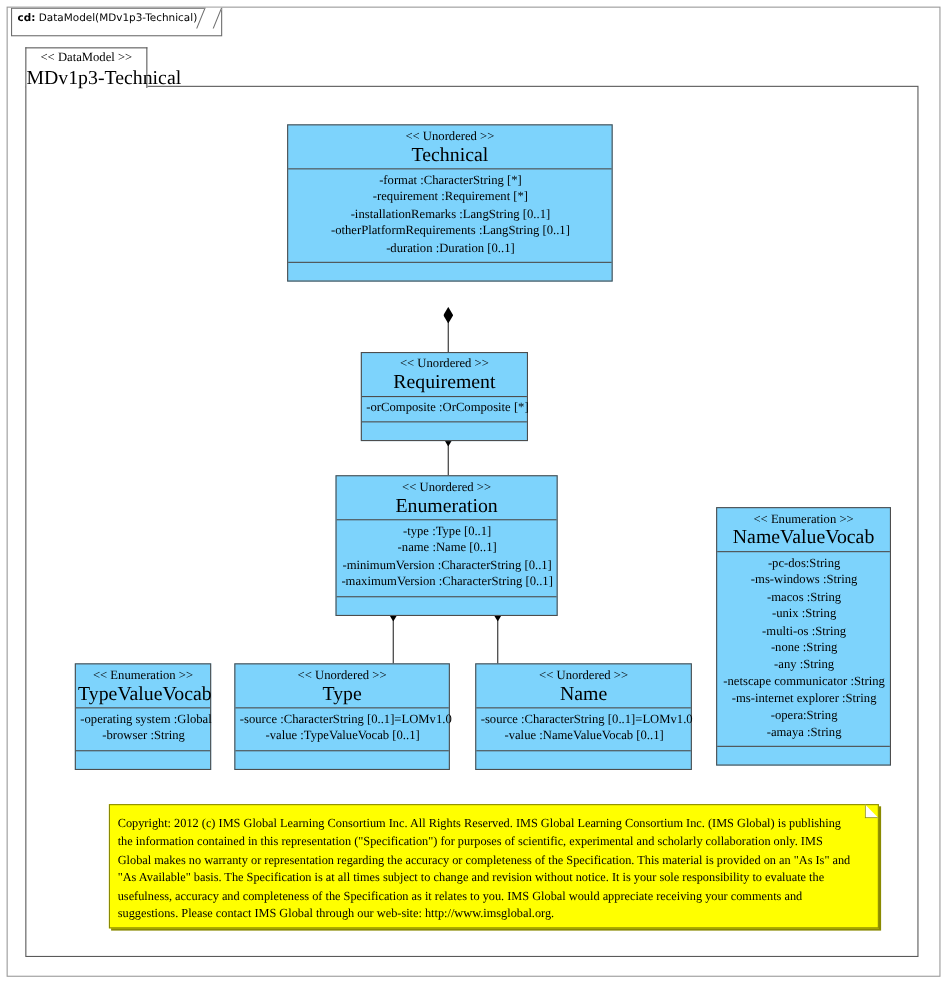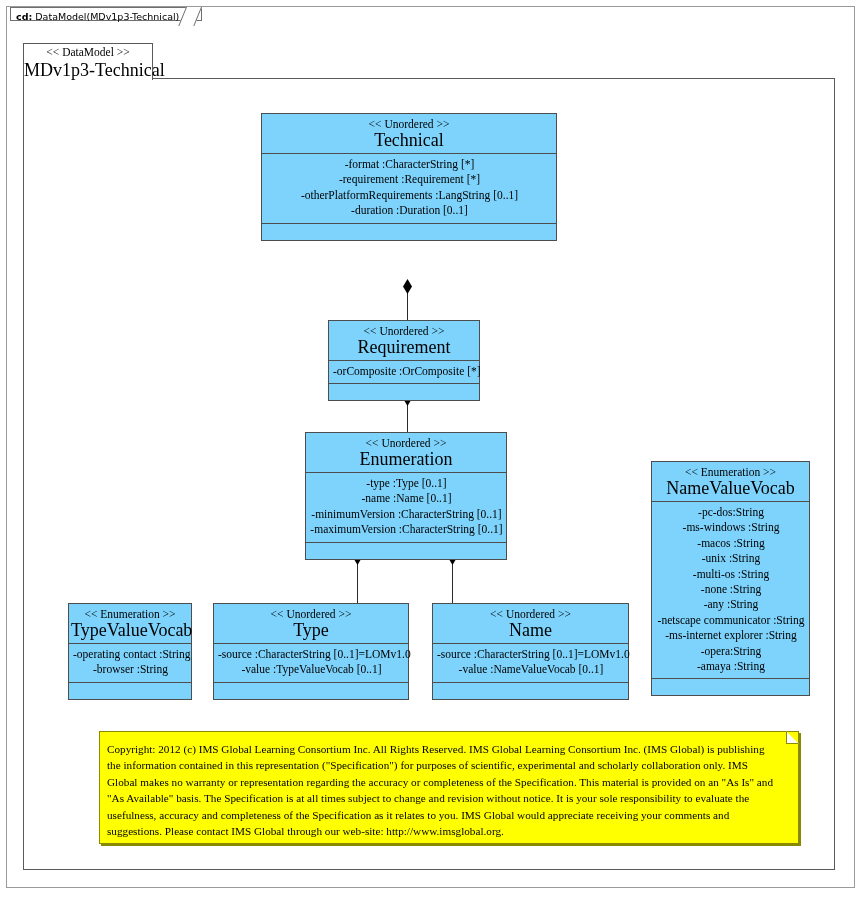--- a/index.html
+++ b/index.html
@@ -19,21 +19,21 @@
   #outer-frame {
     position: absolute;
     left: 6px; top: 6px;
     width: 849px; height: 882px;
     border: 1px solid #9a9a9a;
     background: #fff;
   }
   #frame-tab {
     position: absolute;
     left: 10px; top: 7px;
-    height: 14px;
+    height: 26px;
     padding: 1px 22px 1px 5px;
     border: 1px solid #6e6e6e;
     background: #fff;
     font-family: "DejaVu Sans", sans-serif;
     font-size: 9.5px;
     line-height: 15px;
     white-space: nowrap;
     z-index: 5;
   }
   #frame-tab .kw { font-weight: bold; }
@@ -53,21 +53,21 @@
   #package-body {
     position: absolute;
     left: 23px; top: 78px;
     width: 812px; height: 792px;
     border: 1px solid #5a5a5a;
     background: #fff;
   }
   #package-tab {
     position: absolute;
     left: 23px; top: 43px;
-    width: 130px; height: 37px;
+    width: 111px; height: 37px;
     border: 1px solid #5a5a5a;
     border-bottom: none;
     background: #fff;
     text-align: center;
     z-index: 4;
   }
   #package-tab .stereo {
     font-size: 11.5px;
     line-height: 17px;
     white-space: nowrap;
@@ -186,20 +186,21 @@
 <div class="diamond" style="left:448px; top:550px;"></div>
 
 <div class="uml" style="left:261px; top:113px; width:296px;">
   <div class="hdr">
     <div class="stereo">&lt;&lt; Unordered &gt;&gt;</div>
     <div class="cname">Technical</div>
   </div>
   <div class="attrs">
     <div class="row">-format :CharacterString  [*]</div>
     <div class="row">-requirement  :Requirement   [*]</div>
+    <div class="row">-installationRemarks   :LangString  [0..1]</div>
     <div class="row">-otherPlatformRequirements    :LangString  [0..1]</div>
     <div class="row">-duration :Duration [0..1]</div>
   </div>
   <div class="ops"></div>
 </div>
 
 <div class="uml" style="left:328px; top:320px; width:152px;">
   <div class="hdr">
     <div class="stereo">&lt;&lt; Unordered &gt;&gt;</div>
     <div class="cname">Requirement</div>
@@ -223,21 +224,21 @@
   </div>
   <div class="ops"></div>
 </div>
 
 <div class="uml" style="left:68px; top:603px; width:124px;">
   <div class="hdr">
     <div class="stereo">&lt;&lt; Enumeration  &gt;&gt;</div>
     <div class="cname">TypeValueVocab</div>
   </div>
   <div class="attrs">
-    <div class="row">-operating contact  :String</div>
+    <div class="row">-operating system  :Global</div>
     <div class="row">-browser :String</div>
   </div>
   <div class="ops"></div>
 </div>
 
 <div class="uml" style="left:213px; top:603px; width:196px;">
   <div class="hdr">
     <div class="stereo">&lt;&lt; Unordered &gt;&gt;</div>
     <div class="cname">Type</div>
   </div>

